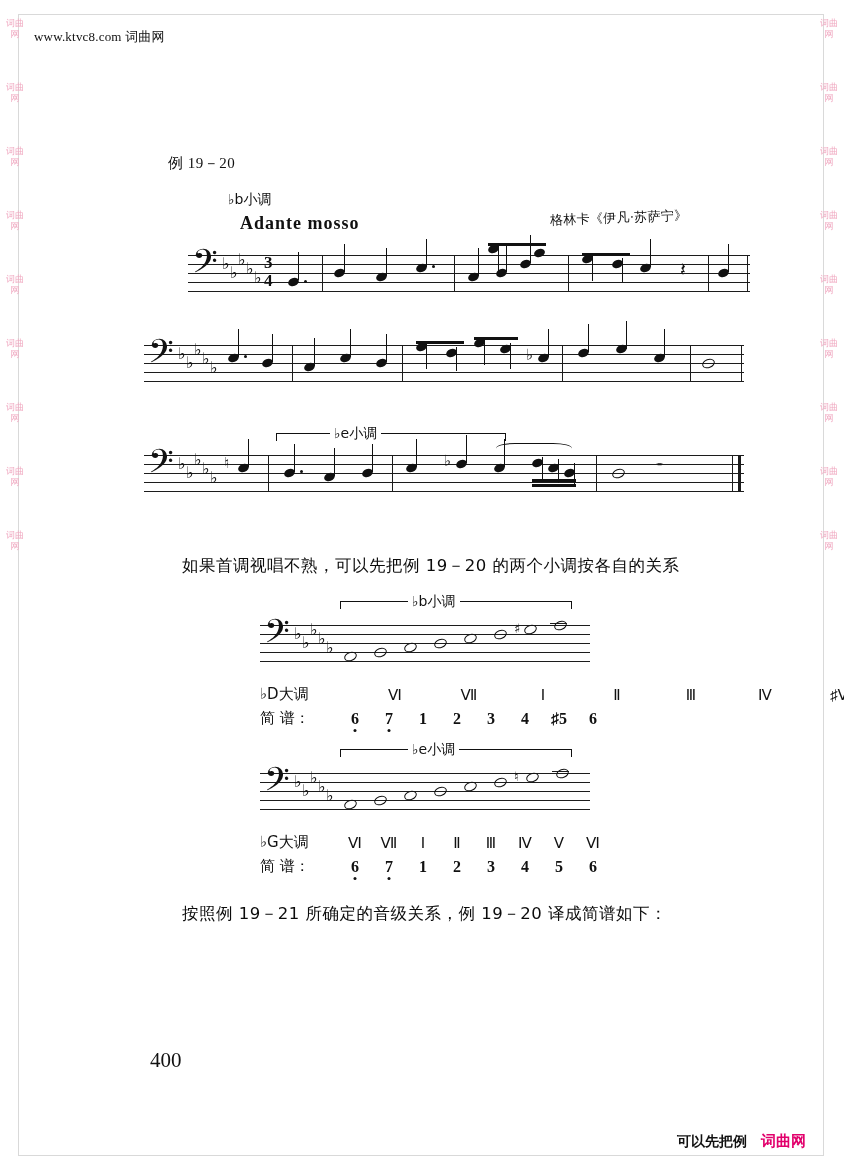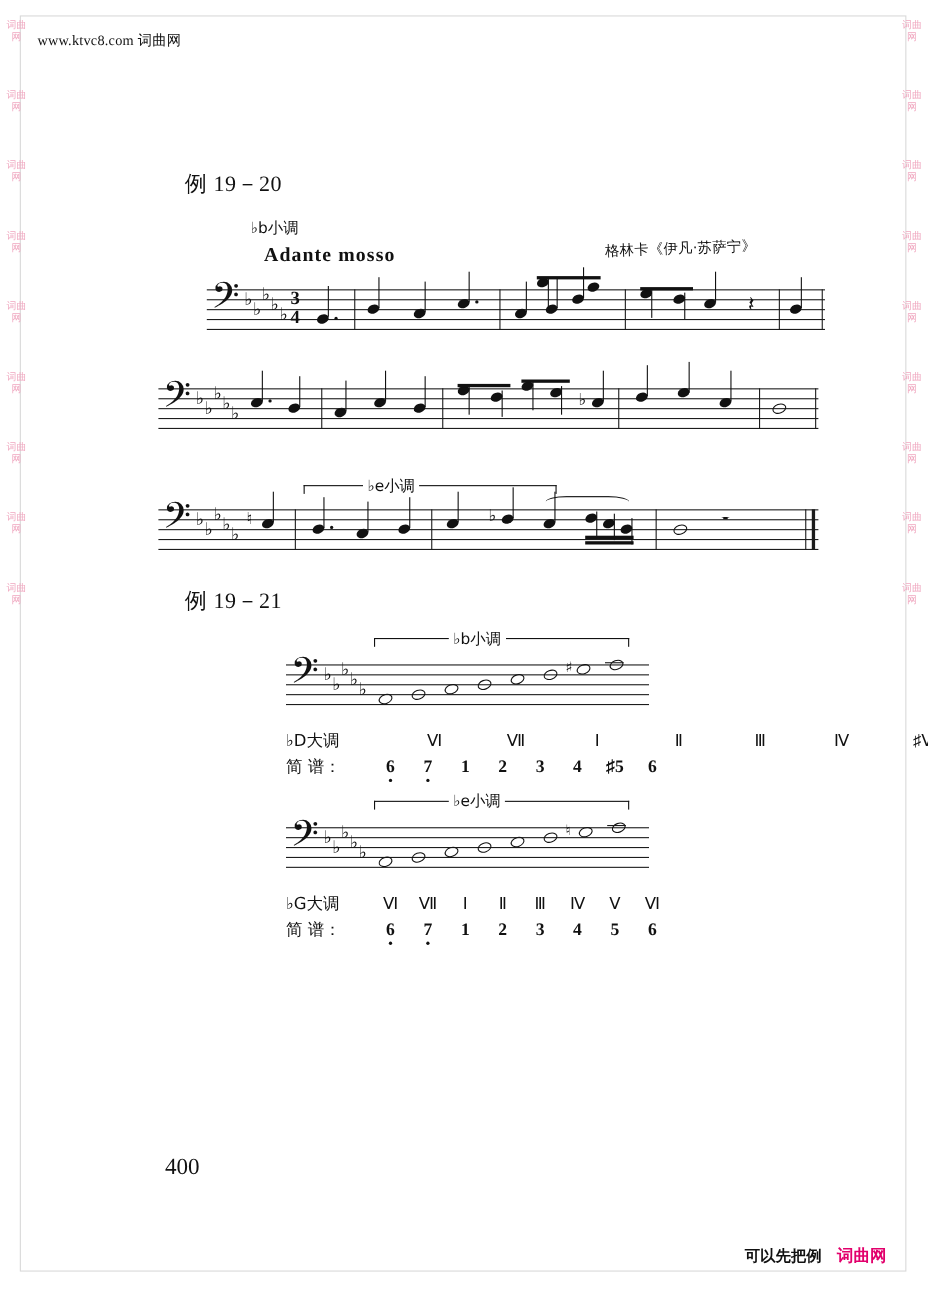--- a/index.html
+++ b/index.html
@@ -40,21 +40,21 @@
   }
   .para{
     font-family:"DejaVu Sans", sans-serif;
     font-size:16.5px;color:#0b0b0b;
     line-height:30px;
     letter-spacing:.5px;
   }
   .para.indent{text-indent:32px;}
   .exlabel{
     font-family:"Liberation Serif", serif;
-    font-size:20px;color:#111;
+    font-size:15px;color:#111;
     letter-spacing:.5px;
   }
   .staff-block{position:relative;}
   .staff5{
     position:relative;height:39px;
   }
   .staff5 .ln{position:absolute;left:0;right:0;height:1px;background:#1c1c1c;}
   .staff5 .ln:nth-child(1){top:0px;}
   .staff5 .ln:nth-child(2){top:9px;}
   .staff5 .ln:nth-child(3){top:18px;}
@@ -338,22 +338,22 @@
       <div class="beam" style="left:388px;top:24px;width:44px;"></div>
       <div class="beam" style="left:388px;top:29px;width:44px;"></div>
       <div class="barline" style="left:452px;"></div>
       <div class="note hollow" style="left:468px;top:14px;"></div>
       <div class="rest" style="left:512px;top:4px;">𝄻</div>
       <div class="barline thick" style="left:594px;"></div>
       <div class="barline" style="left:588px;"></div>
     </div>
   </div>
 
-
-  <div class="exlabel" style="margin-top:14px;margin-left:18px;">例 19－21</div>
+  <div class="para indent" style="margin-top:40px;">如果首调视唱不熟，可以先把例 19－20 的两个小调按各自的关系</div>
+
 
   <div class="staff-block" style="height:128px;margin-top:16px;margin-left:110px;width:430px;">
     <div class="bracket" style="left:80px;top:4px;width:230px;"></div>
     <div class="keylabel" style="position:absolute;left:148px;top:-4px;background:#fff;padding:0 4px;">♭b小调</div>
     <div class="staff5" style="position:absolute;left:0;top:28px;width:330px;">
       <div class="ln"></div>
         <div class="ln"></div>
         <div class="ln"></div>
         <div class="ln"></div>
         <div class="ln"></div>
@@ -441,20 +441,21 @@
       <div class="jp underdot">7</div>
       <div class="jp">1</div>
       <div class="jp">2</div>
       <div class="jp">3</div>
       <div class="jp">4</div>
       <div class="jp">5</div>
       <div class="jp">6</div>
     </div>
   </div>
 
+  <div class="para indent" style="margin-top:26px;">按照例 19－21 所确定的音级关系，例 19－20 译成简谱如下：</div>
 
 </div>
 
 <div class="pageno">400</div>
 
 <div class="footer">
   <div class="src">可以先把例</div>
   <div class="brand">词曲网</div>
 </div>
 

